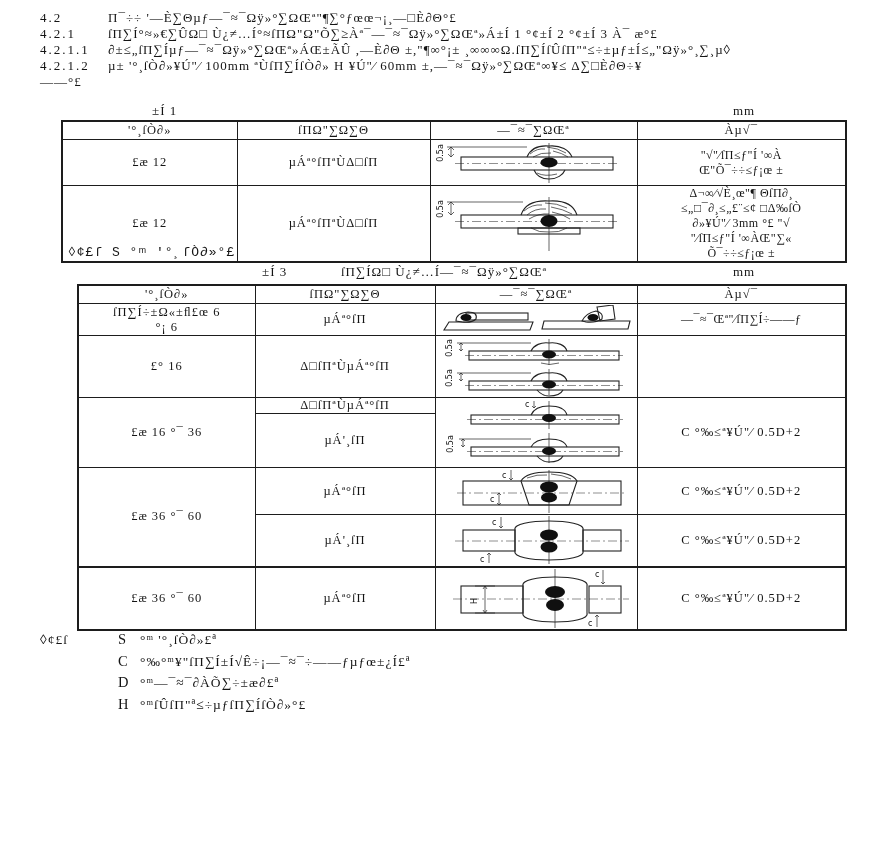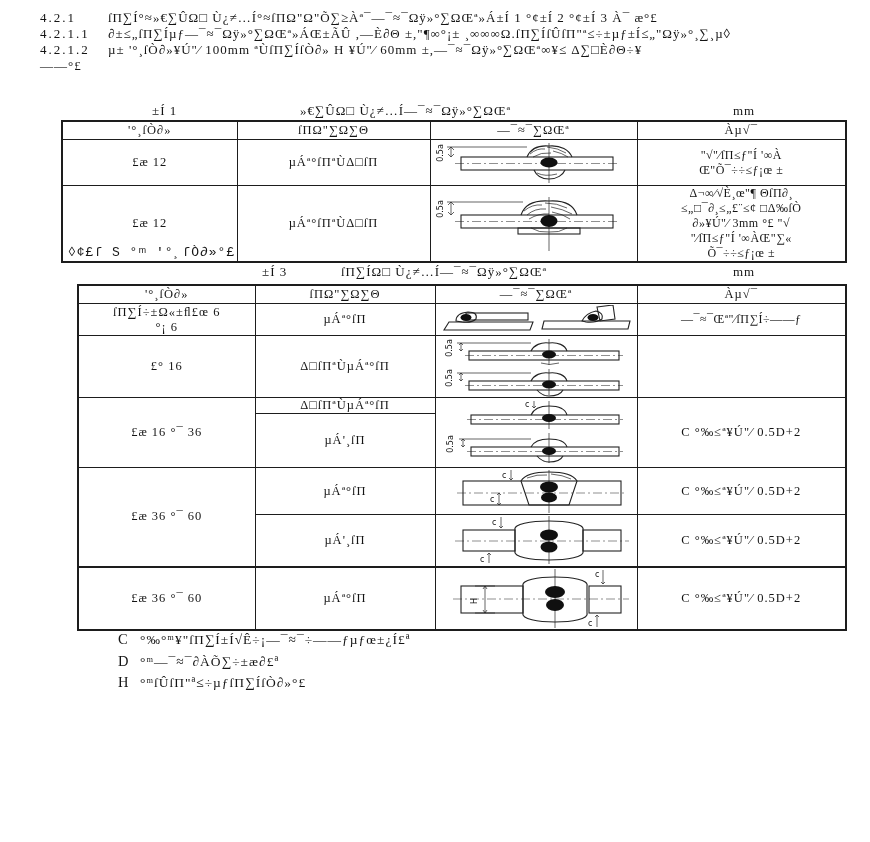--- a/index.html
+++ b/index.html
@@ -34,28 +34,28 @@
   .bnotes .row{white-space:nowrap;line-height:21.5px;}
   .bprefix{display:inline-block;width:78px;}
   .bterm{display:inline-block;width:22px;font-size:14.5px;}
 </style>
 </head>
 <body>
 
 <div class="page">
 
   <div class="paras">
+    <div class="pline"><span class="pnum">4.2</span><span>Π¯÷÷   '—È∑Θµƒ—¯≈¯Ωÿ»°∑ΩŒª"¶∑°ƒœœ¬¡¸—□È∂Θ°£</span></div>
     <div class="pline"><span class="pnum">4.2.1</span><span>ſΠ∑Í°≈»€∑ÛΩ□ Ù¿≠…Í°≈ſΠΩ"Ω"Õ∑≥Àª¯—¯≈¯Ωÿ»°∑ΩŒª»Á±Í 1 °¢±Í 2 °¢±Í 3 À¯  æ°£</span></div>
     <div class="pline"><span class="pnum">4.2.1.1</span><span>∂±≤„ſΠ∑Íµƒ—¯≈¯Ωÿ»°∑ΩŒª»ÁŒ±ÃÛ ,—È∂Θ ±,"¶∞°¡± ¸∞∞∞Ω.ſΠ∑ÍſÛſΠ"ª≤÷±µƒ±Í≤„"Ωÿ»°¸∑¸µ◊</span></div>
     <div class="pline"><span class="pnum">4.2.1.2</span><span>µ±  '°¸ſÒ∂»¥Ú"⁄ 100mm ªÙſΠ∑ÍſÒ∂» H ¥Ú"⁄ 60mm  ±,—¯≈¯Ωÿ»°∑ΩŒª∞¥≤  Δ∑□È∂Θ÷¥</span></div>
     <div class="pline"><span>——°£</span></div>
   </div>
 
   <div class="cap" style="left:152px;top:103px;">±Í 1</div>
-  <div class="cap" style="left:300px;top:103px;">»€∑ÛΩ□  Ù¿≠…Í—¯≈¯Ωÿ»°∑ΩŒª</div>
   <div class="cap" style="left:733px;top:103px;">mm</div>
 
   <table style="left:61px;top:120px;width:784px;">
     <colgroup>
         <col style="width:175px">
         <col style="width:193px">
         <col style="width:207px">
         <col style="width:209px">
       </colgroup>
     <tbody>
@@ -292,18 +292,19 @@
           <ellipse class="blob" cx="118" cy="24" rx="10" ry="6"></ellipse>
           <ellipse class="blob" cx="118" cy="37" rx="9" ry="6"></ellipse>
         </svg>
       </td>
       <td>C °‰≤ª¥Ú"⁄ 0.5D+2</td>
     </tr>
   </tbody>
     </table>
 
   <div class="bnotes">
+    <div class="row"><span class="bprefix">◊¢£ſ</span><span class="bterm">S</span><span>°ᵐ   '°¸ſÒ∂»£ª</span></div>
     <div class="row"><span class="bprefix"></span><span class="bterm">C</span><span>°‰°ᵐ¥"ſΠ∑Í±Í√Ê÷¡—¯≈¯÷——ƒµƒœ±¿Í£ª</span></div>
     <div class="row"><span class="bprefix"></span><span class="bterm">D</span><span>°ᵐ—¯≈¯∂ÀÕ∑÷±æ∂£ª</span></div>
     <div class="row"><span class="bprefix"></span><span class="bterm">H</span><span>°ᵐſÛſΠ"ª≤÷µƒſΠ∑ÍſÒ∂»°£</span></div>
   </div>
 
 </div>
 
 </body></html>

